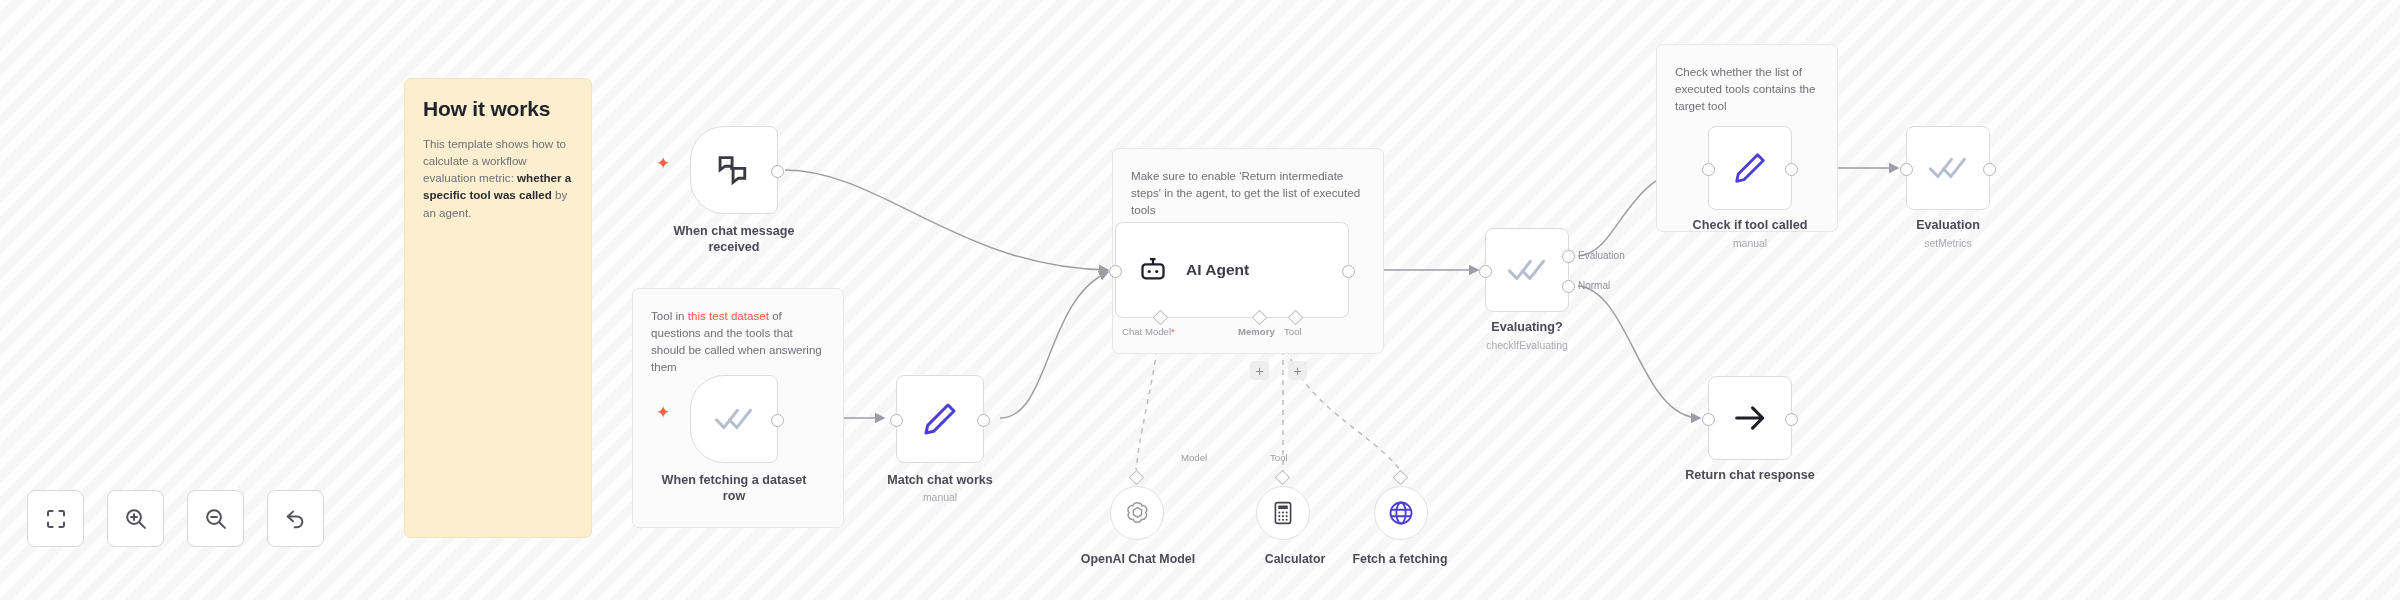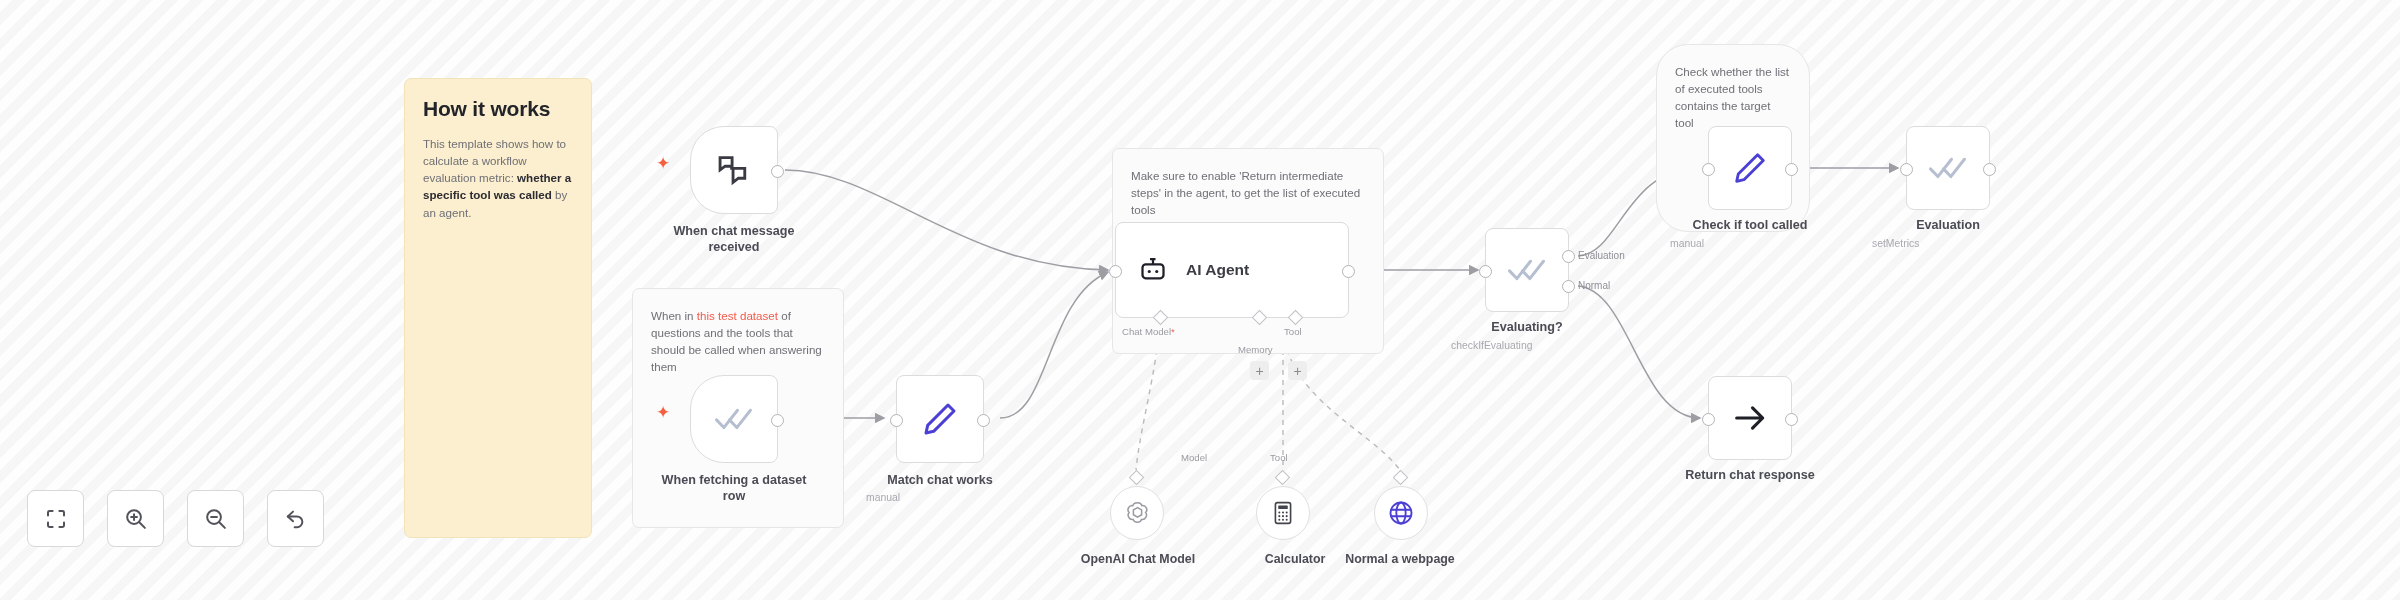--- a/index.html
+++ b/index.html
@@ -71,21 +71,21 @@
     position: absolute;
     text-align: center;
     font-size: 12.6px;
     font-weight: 600;
     color: #4b4b55;
     line-height: 1.25;
     white-space: pre-line;
   }
   .node-sub {
     position: absolute;
-    text-align: left;
+    text-align: center;
     font-size: 10.4px;
     color: #a8a8b0;
     line-height: 1.2;
   }
   .agent-title {
     font-size: 15.5px;
     font-weight: 600;
     color: #3c3c45;
     margin-left: 18px;
   }
@@ -189,28 +189,28 @@
     <path d="M1283,330 L1283,470" fill="none" stroke="#b9b9bf" stroke-width="1.4" stroke-dasharray="5,5"></path>
     <path d="M1283,330 C1290,400 1370,430 1400,470" fill="none" stroke="#b9b9bf" stroke-width="1.4" stroke-dasharray="5,5"></path>
   </svg>
 
   <div class="sticky yellow" style="left:404px; top:78px; width:188px; height:460px;">
     <h2>How it works</h2>
     <p><span>This template shows how to calculate a workflow evaluation metric: </span><b>whether a specific tool was called</b><span> by an agent.</span></p>
   </div>
 
   <div class="sticky plain" style="left:632px; top:288px; width:212px; height:240px;">
-    <p><span>When in </span><a class="lnk">this test dataset</a><span> of questions and the tools that should be called when answering them</span></p>
+    <p><span>Tool in </span><a class="lnk">this test dataset</a><span> of questions and the tools that should be called when answering them</span></p>
   </div>
 
   <div class="sticky plain" style="left:1112px; top:148px; width:272px; height:206px;">
     <p>Make sure to enable 'Return intermediate steps' in the agent, to get the list of executed tools</p>
   </div>
 
-  <div class="sticky plain" style="left:1656px; top:44px; width:154px; height:188px;border-radius:32px;">
+  <div class="sticky plain" style="left:1656px; top:44px; width:182px; height:188px;">
     <p>Check whether the list of executed tools contains the target tool</p>
   </div>
 
   <span class="spark" style="left:656px; top:155px;">✦</span>
   <div class="node trigger" style="left:690px; top:126px; width:88px; height:88px;">
     <svg width="38" height="38" viewBox="0 0 24 24" fill="none" stroke="#3a3a42" stroke-width="1.8">
       <path d="M3.2 4.2h7.6v5.4H6.4L3.2 12V4.2z"></path>
       <path d="M9.6 11h9.2v6.2h-4l-3.4 2.6V11z"></path>
     </svg>
     <div class="port" style="right:-7px; top:38px;"></div>
@@ -246,21 +246,21 @@
     </svg>
     <span class="agent-title">AI Agent</span>
     <div class="port" style="left:-7px; top:42px;"></div>
     <div class="port" style="right:-7px; top:42px;"></div>
   </div>
 
   <div class="diamond" style="left:1155px; top:312px;"></div>
   <div class="port-label" style="left:1122px; top:326px;"><span>Chat Model</span><span class="req">*</span></div>
 
   <div class="diamond" style="left:1254px; top:312px;"></div>
-  <div class="port-label" style="left:1238px; top:344px;">Memory</div>
+  <div class="port-label" style="left:1238px; top:326px;font-weight:bold;">Memory</div>
 
   <div class="diamond" style="left:1290px; top:312px;"></div>
   <div class="port-label" style="left:1284px; top:326px;">Tool</div>
 
   <div class="plus-btn" style="left:1250px; top:361px;">+</div>
   <div class="plus-btn" style="left:1288px; top:361px;">+</div>
 
   <div class="node" style="left:1485px; top:228px; width:84px; height:84px;">
     <svg width="42" height="42" viewBox="0 0 24 24" fill="none" stroke="#b6bfd0" stroke-width="1.7" stroke-linecap="round" stroke-linejoin="round">
       <path d="M2 12.5l4.2 4.4L14 7"></path>
@@ -335,21 +335,21 @@
   <div class="subnode-caption" style="left:1195px; top:552px; width:176px;padding-left:24px;">Calculator</div>
 
   <div class="diamond" style="left:1395px; top:472px;"></div>
   <div class="subnode" style="left:1374px; top:486px;">
     <svg width="28" height="28" viewBox="0 0 24 24" fill="none" stroke="#4b3fd4" stroke-width="1.6">
       <circle cx="12" cy="12" r="9"></circle>
       <ellipse cx="12" cy="12" rx="4" ry="9"></ellipse>
       <path d="M3.2 9.2h17.6M3.2 14.8h17.6"></path>
     </svg>
   </div>
-  <div class="subnode-caption" style="left:1312px; top:552px; width:176px;">Normal a webpage</div>
+  <div class="subnode-caption" style="left:1312px; top:552px; width:176px;">Fetch a fetching</div>
 
   <div class="toolbar">
     <div class="tool-btn">
       <svg width="24" height="24" viewBox="0 0 24 24" fill="none" stroke="#52525b" stroke-width="2" stroke-linecap="round" stroke-linejoin="round">
         <path d="M4 8.6V5.4a1.4 1.4 0 011.4-1.4h3.2"></path>
         <path d="M15.4 4h3.2A1.4 1.4 0 0120 5.4v3.2"></path>
         <path d="M20 15.4v3.2a1.4 1.4 0 01-1.4 1.4h-3.2"></path>
         <path d="M8.6 20H5.4A1.4 1.4 0 014 18.6v-3.2"></path>
       </svg>
     </div>

